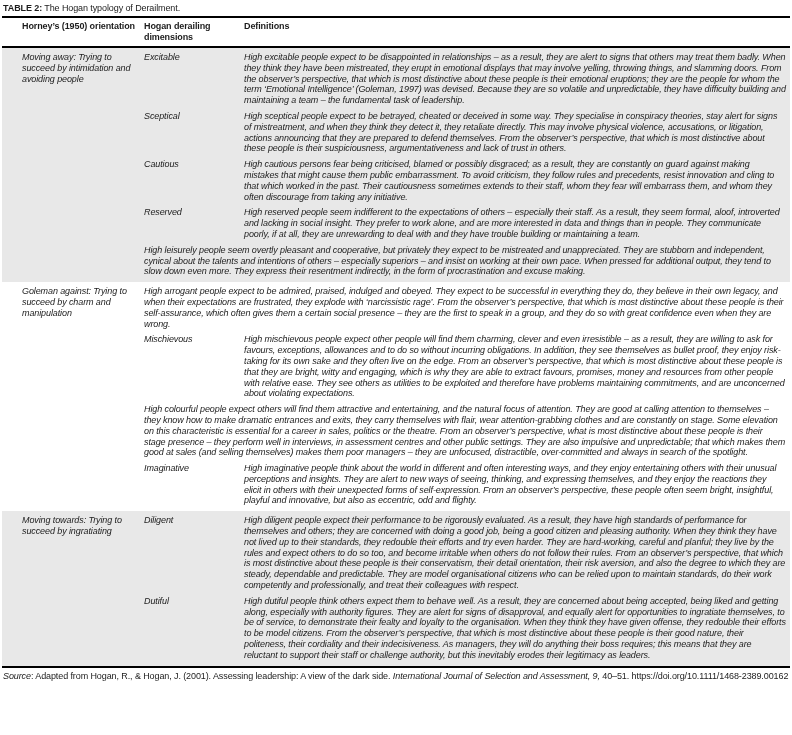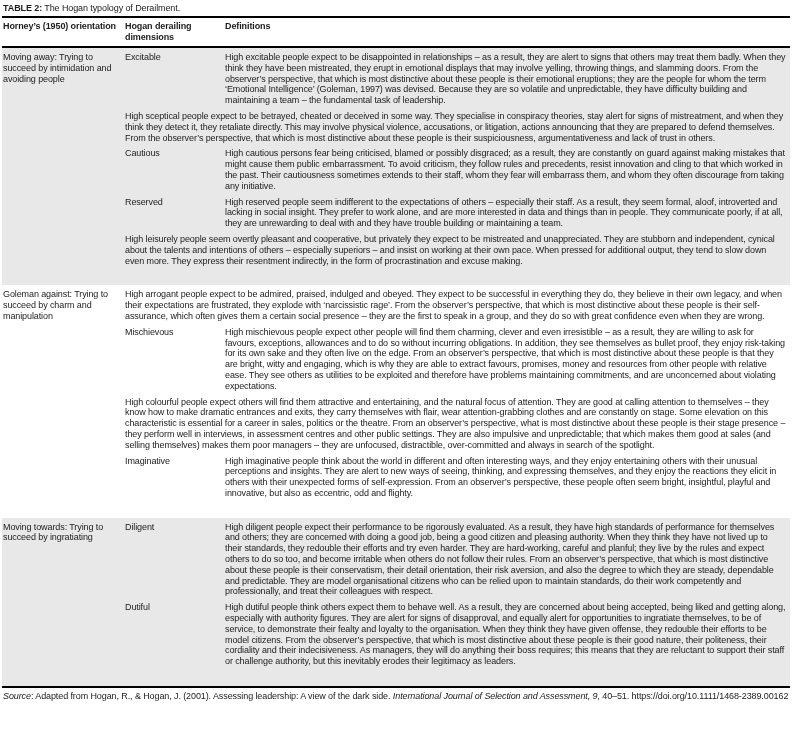--- a/index.html
+++ b/index.html
@@ -31,31 +31,32 @@
     width: 100%;
   }
   .header-row {
     display: flex;
     padding: 3px 0 3px 1px;
     font-weight: bold;
     font-size: 9px;
     line-height: 11px;
     letter-spacing: -0.1px;
   }
-  .col1 { width: 114px; flex-shrink: 0; padding-right: 8px; }
+  .col1 { width: 114px; flex-shrink: 0; padding-right: 8px; margin-left: 19px; }
   .col2 { width: 94px;  flex-shrink: 0; padding-right: 6px; }
   .col3 { flex: 1; padding-right: 4px; }
   #table-body {
     font-size: 9px;
     line-height: 10.8px;
     letter-spacing: -0.1px;
   }
   .group {
     display: flex;
-    padding: 4px 0 14px 1px;
+    padding: 4px 0 0 1px;
+    font-style: italic;
   }
   .group.shaded { background: #e8e8e8; }
   .orientation { padding-top: 0; }
   .rows { flex: 1; display: flex; flex-direction: column; }
   .dim-row { display: flex; margin-bottom: 5px; }
   .def { text-align: left; }
   .source {
     font-size: 9px;
     line-height: 11px;
     padding: 3px 0 2px 1px;
@@ -84,20 +85,21 @@
 
   <div id="table-body">
       <div class="group shaded">
         <div class="col1 orientation">Moving away: Trying to succeed by intimidation and avoiding people</div>
         <div class="rows">
           <div class="dim-row">
             <div class="col2 dim">Excitable</div>
             <div class="col3 def">High excitable people expect to be disappointed in relationships – as a result, they are alert to signs that others may treat them badly. When they think they have been mistreated, they erupt in emotional displays that may involve yelling, throwing things, and slamming doors. From the observer’s perspective, that which is most distinctive about these people is their emotional eruptions; they are the people for whom the term ‘Emotional Intelligence’ (Goleman, 1997) was devised. Because they are so volatile and unpredictable, they have difficulty building and maintaining a team – the fundamental task of leadership.</div>
           </div>
           <div class="dim-row">
+            <div class="col2 dim">Sceptical</div>
             <div class="col3 def">High sceptical people expect to be betrayed, cheated or deceived in some way. They specialise in conspiracy theories, stay alert for signs of mistreatment, and when they think they detect it, they retaliate directly. This may involve physical violence, accusations, or litigation, actions announcing that they are prepared to defend themselves. From the observer’s perspective, that which is most distinctive about these people is their suspiciousness, argumentativeness and lack of trust in others.</div>
           </div>
           <div class="dim-row">
             <div class="col2 dim">Cautious</div>
             <div class="col3 def">High cautious persons fear being criticised, blamed or possibly disgraced; as a result, they are constantly on guard against making mistakes that might cause them public embarrassment. To avoid criticism, they follow rules and precedents, resist innovation and cling to that which worked in the past. Their cautiousness sometimes extends to their staff, whom they fear will embarrass them, and whom they often discourage from taking any initiative.</div>
           </div>
           <div class="dim-row">
             <div class="col2 dim">Reserved</div>
             <div class="col3 def">High reserved people seem indifferent to the expectations of others – especially their staff. As a result, they seem formal, aloof, introverted and lacking in social insight. They prefer to work alone, and are more interested in data and things than in people. They communicate poorly, if at all, they are unrewarding to deal with and they have trouble building or maintaining a team.</div>
           </div>

